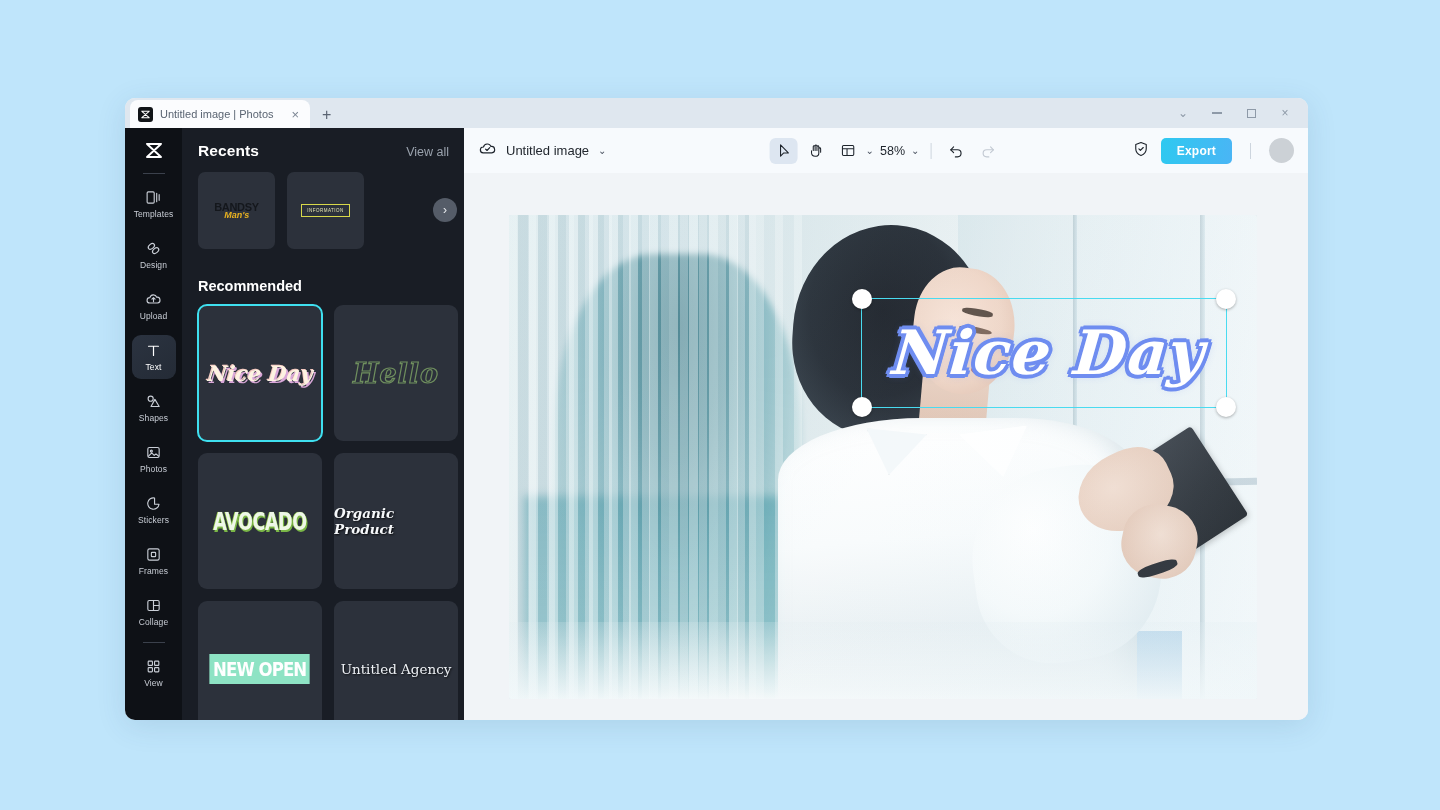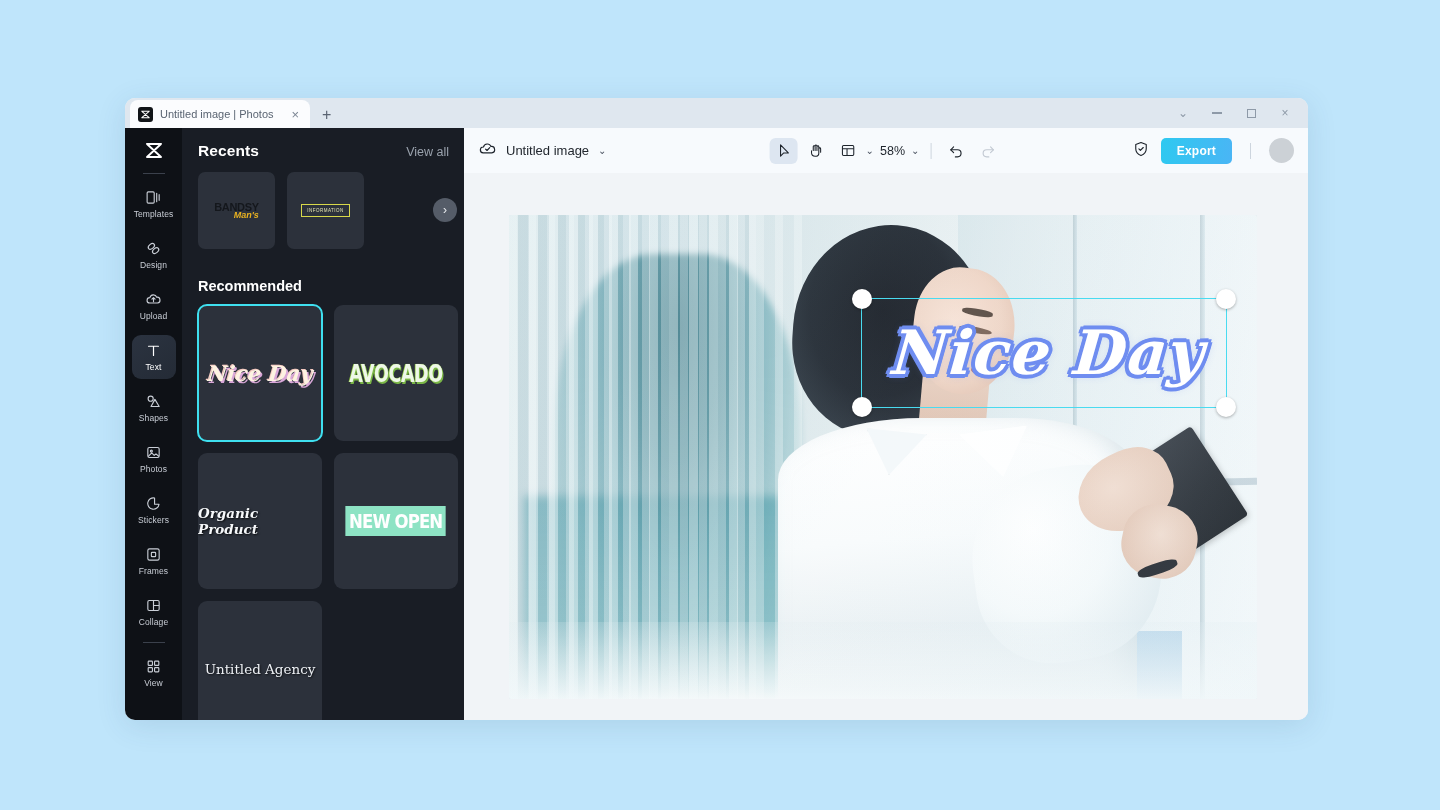--- a/index.html
+++ b/index.html
@@ -143,21 +143,21 @@
   }
   .recents-next {
     position: absolute; right: -8px; top: 26px;
     width: 24px; height: 24px; border-radius: 50%;
     background: rgba(90,98,110,.92);
     color: #e8ebef; font-size: 12px;
     display: flex; align-items: center; justify-content: center;
   }
 
   
-  .th-bandsy { text-align: right; line-height: 1; }
+  .th-bandsy { text-align: left; line-height: 1; }
   .th-bandsy .b1 { font-size: 11px; font-weight: bold; color: #14171c; letter-spacing: -.3px; }
   .th-bandsy .b2 { font-size: 9px; font-style: italic; font-weight: bold; color: #e8b120; margin-top: -2px; margin-left: 10px; }
   .th-sax { text-align: center; line-height: 1; }
   .th-sax .s1 { font-size: 3px; color: #b9bec6; letter-spacing: .4px; }
   .th-sax .s2 { font-size: 10px; color: #eceff3; letter-spacing: .6px; margin-top: 3px; }
   .th-info {
     border: 1.2px solid #d8d84a; color: #e6e6b0;
     font-size: 4.5px; letter-spacing: .5px;
     padding: 3px 5px;
   }
@@ -633,20 +633,23 @@
           <div class="th-info">INFORMATION</div>
         </div>
         <div class="recents-next">›</div>
       </div>
 
       <div class="panel-sub">Recommended</div>
 
       <div class="tmpl-grid">
         <div class="tmpl-card selected">
           <span class="art-niceday">Nice Day</span>
+        </div>
+        <div class="tmpl-card">
+          <span class="art-hello">Hello</span>
         </div>
         <div class="tmpl-card">
           <span class="art-avocado">AVOCADO</span>
         </div>
         <div class="tmpl-card">
           <span class="art-organic">Organic Product</span>
         </div>
         <div class="tmpl-card">
           <span class="art-newopen">NEW OPEN</span>
         </div>

